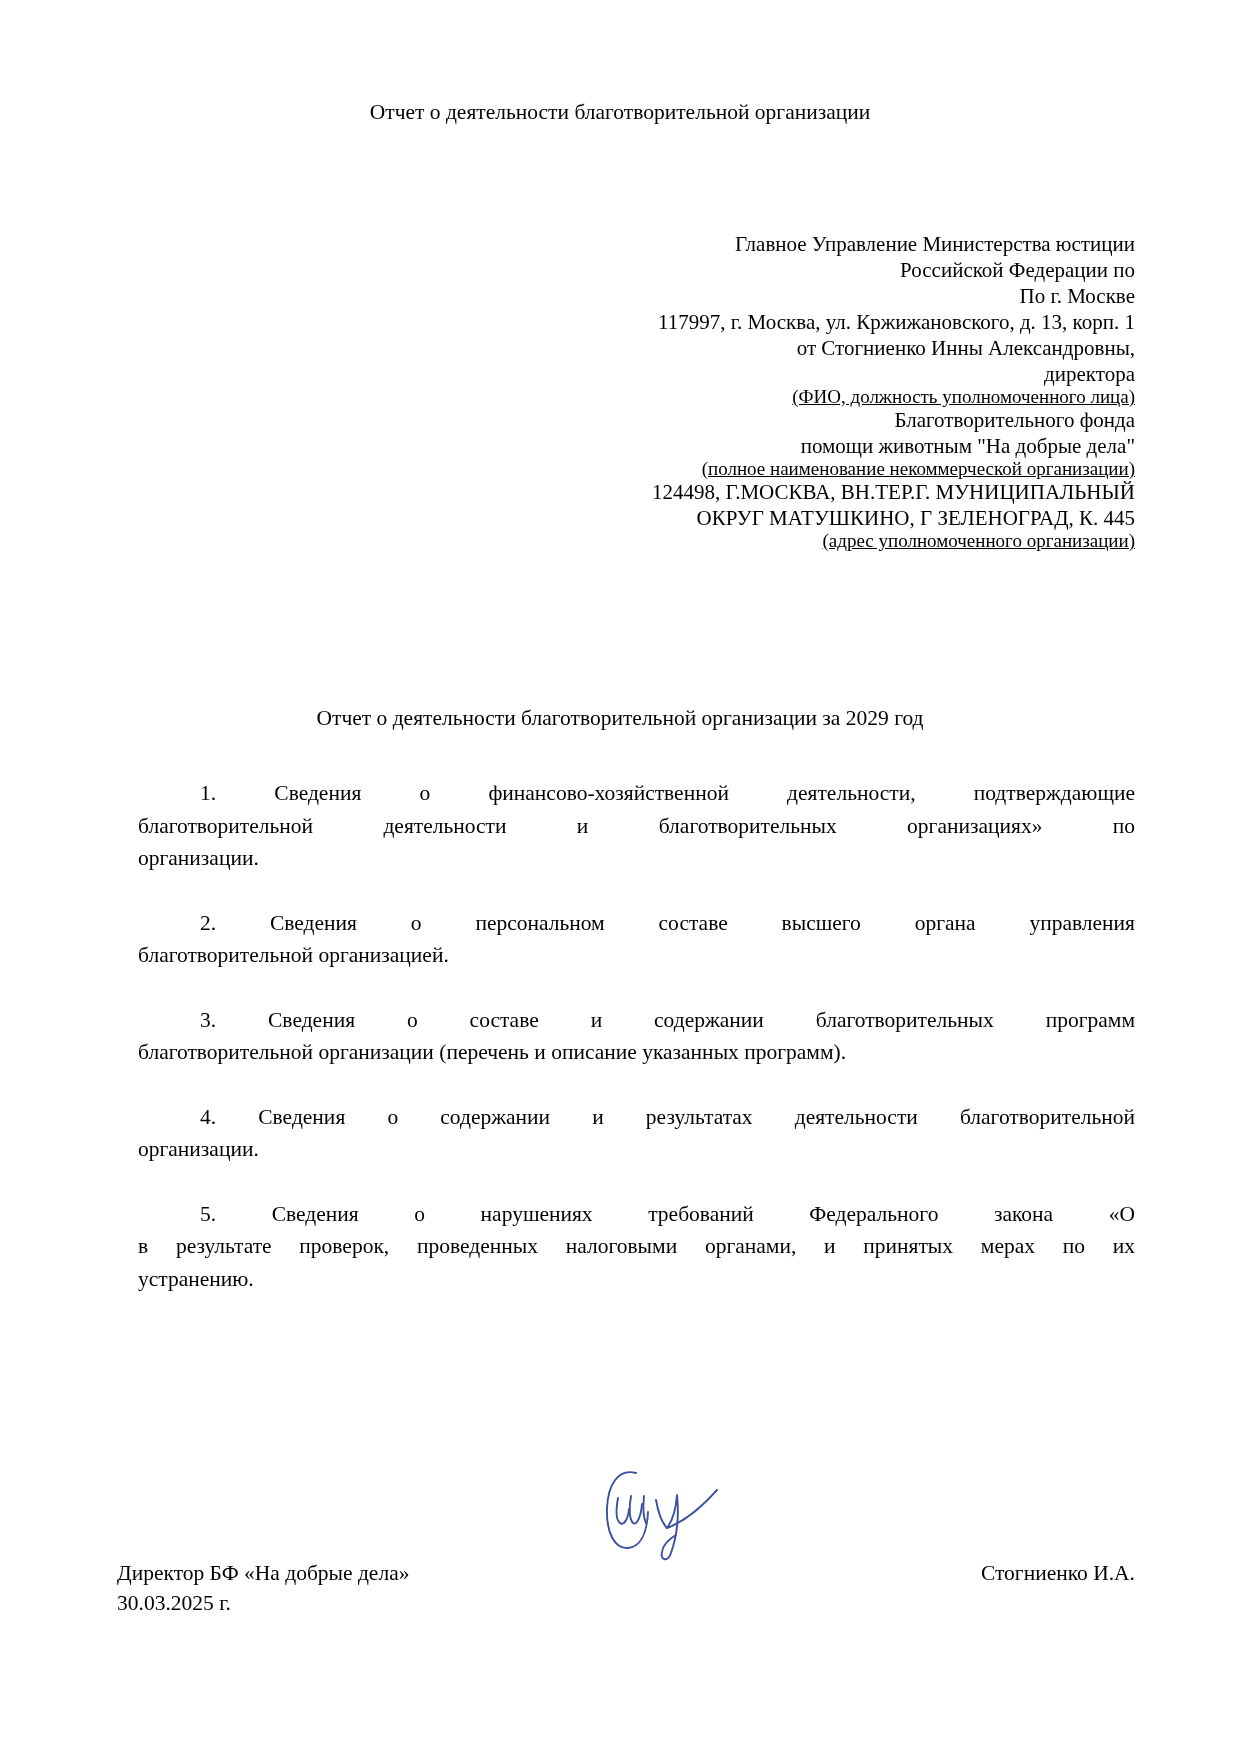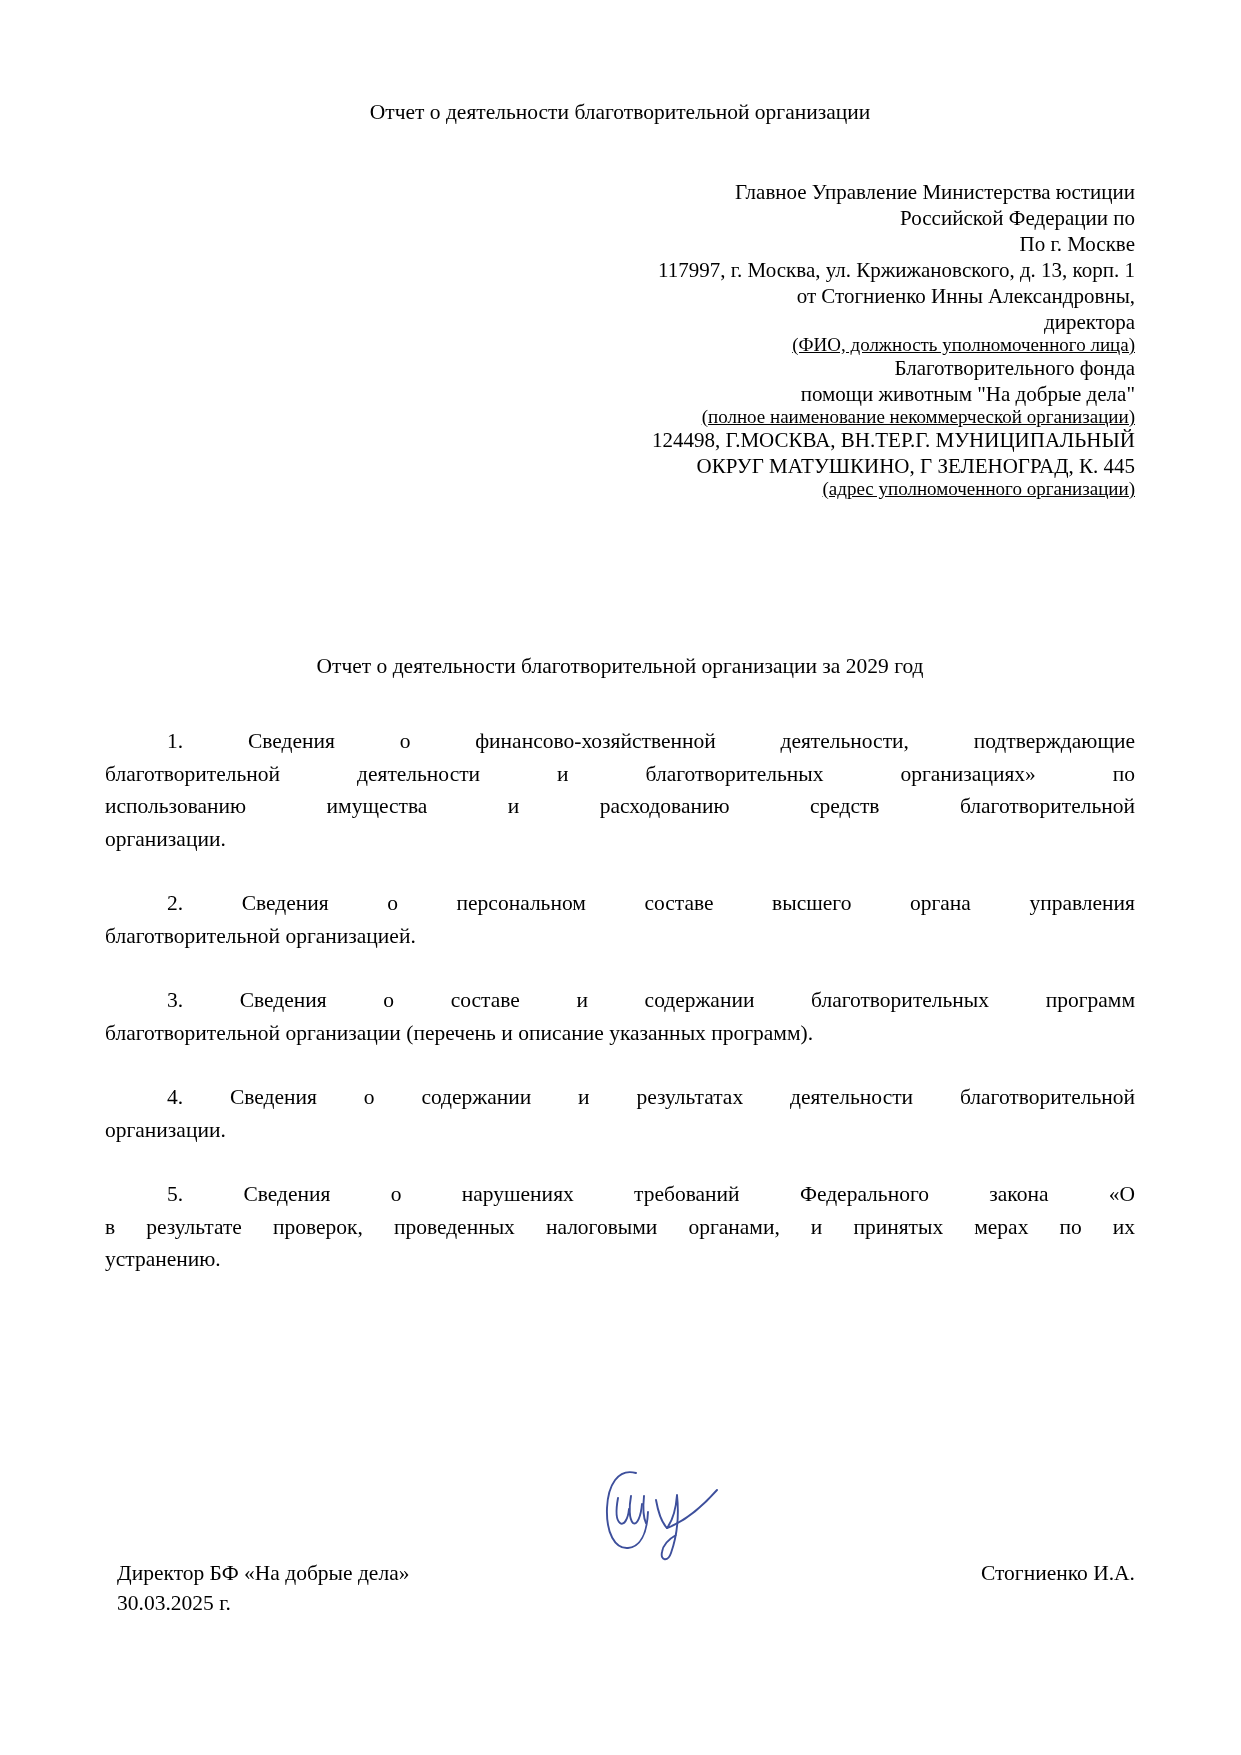--- a/index.html
+++ b/index.html
@@ -21,21 +21,21 @@
     padding: 97px 106px 0 105px;
     overflow: hidden;
   }
   .doc-title {
     text-align: center;
     font-size: 21.5px;
     line-height: 30px;
     white-space: nowrap;
   }
   .recipient {
-    margin-top: 52px;
+    margin-top: 104px;
     text-align: right;
     font-size: 21px;
     line-height: 26px;
   }
   .recipient .r-line { white-space: nowrap; }
   .recipient .r-caption {
     font-size: 19px;
     line-height: 20px;
     white-space: nowrap;
     text-decoration: underline;
@@ -49,20 +49,21 @@
   }
   .body-para {
     margin: 32px 0 0 0;
     font-size: 21.5px;
     line-height: 32.5px;
   }
   .body-para.first { margin-top: 44px; }
   .pline {
     text-align: justify;
     text-align-last: justify;
+    margin-left: 33px;
   }
   .pline.ln-first { text-indent: 62px; }
   .pline.ln-last  { text-align-last: left; }
   .signature-svg {
     position: absolute;
     left: 560px;
     top: 1440px;
   }
   .footer {
     position: absolute;
@@ -100,21 +101,20 @@
     <div class="r-line">124498, Г.МОСКВА, ВН.ТЕР.Г. МУНИЦИПАЛЬНЫЙ</div>
     <div class="r-line">ОКРУГ МАТУШКИНО, Г ЗЕЛЕНОГРАД, К. 445</div>
     <div class="r-caption">(адрес уполномоченного организации)</div>
   </div>
 
   <div class="report-heading">Отчет о деятельности благотворительной организации за 2029 год</div>
 
   <div class="body-para first">
     <div class="pline ln-first">1. Сведения о финансово-хозяйственной деятельности, подтверждающие</div>
     <div class="pline">благотворительной деятельности и благотворительных организациях» по</div>
-    <div class="pline">использованию имущества и расходованию средств благотворительной</div>
     <div class="pline ln-last">организации.</div>
   </div>
 
   <div class="body-para">
     <div class="pline ln-first">2. Сведения о персональном составе высшего органа управления</div>
     <div class="pline ln-last">благотворительной организацией.</div>
   </div>
 
   <div class="body-para">
     <div class="pline ln-first">3. Сведения о составе и содержании благотворительных программ</div>

